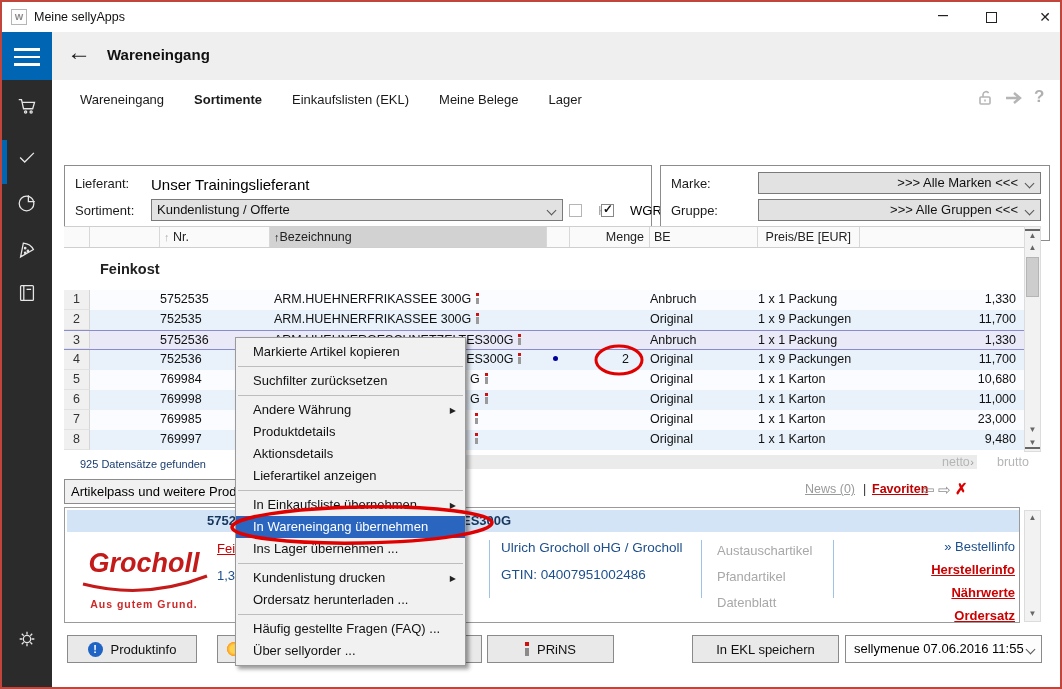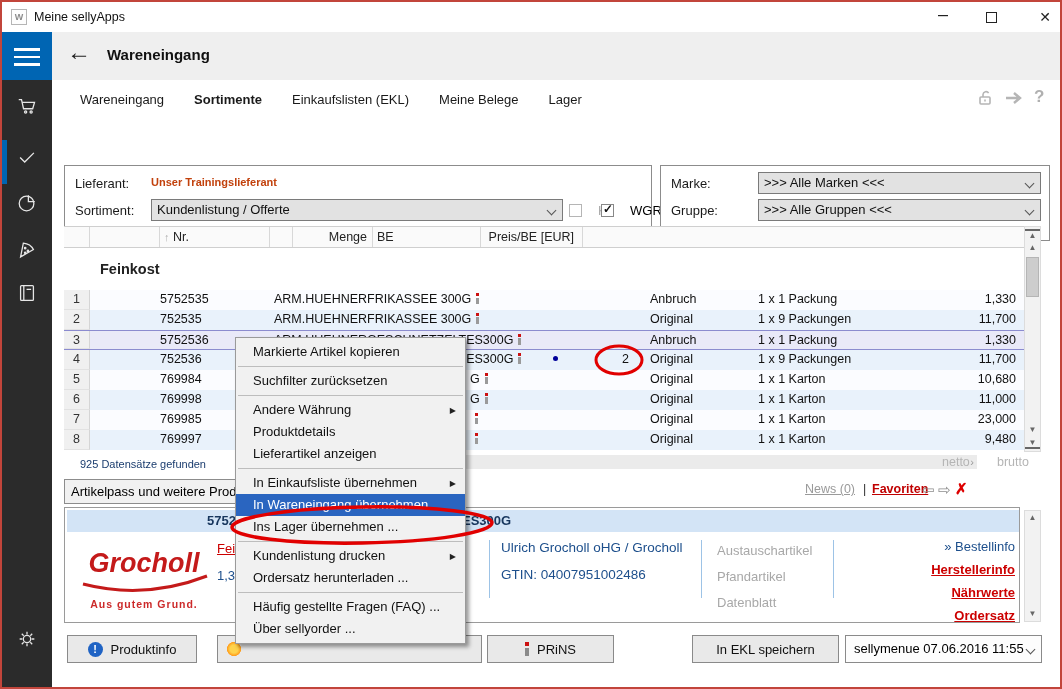--- a/index.html
+++ b/index.html
@@ -35,23 +35,23 @@
   
   .tabs { left:78px; top:90px; display:flex; gap:30px; font-size:13px; color:#1a1a1a; }
   .tab { cursor:default; }
   .tab.active { font-weight:bold; }
   .tr-icons { top:86px; color:#b5b5b5; }
   .icon-help { left:1032px; top:85px; font-size:17px; font-weight:bold; color:#b0b0b0; }
 
   
   .panel { border:1px solid #8c8c8c; background:#fff;margin-top:41px; }
   .panel-left  { left:62px; top:122px; width:588px; height:90px; }
-  .panel-right { left:658px; top:122px; width:390px; height:76px; }
+  .panel-right { left:658px; top:122px; width:390px; height:76px;text-align:right; }
   .flabel { font-size:13px; color:#1a1a1a; }
-  .fvalue-bold { font-size:11px; font-weight:bold; color:#c2410c; }
+  .fvalue-bold { font-size:15px; font-weight:normal; color:#000000; }
   .dd { border:1px solid #7a7a7a; background:#e2e2e2; font-size:13px; color:#111;
         line-height:20px; padding:0 22px 0 5px; height:22px; overflow:hidden; white-space:nowrap; }
   .dd.white { background:#fff; }
   .dd.disabled { background:#d4d4d4; border-color:#a6a6a6; }
   .chev { position:absolute; right:7px; top:7px; width:7px; height:7px;
           border-right:1.6px solid #555; border-bottom:1.6px solid #555; transform:rotate(45deg); }
   .dd.disabled .chev { border-color:#b0b0b0; }
   .cb { display:flex; align-items:center; gap:16px; font-size:13px; }
   .cb .box { width:13px; height:13px; border:1px solid #888; background:#fff; position:relative; }
   .cb.checked .box::after { content:"✓"; position:absolute; left:1px; top:-3px; font-size:12px; font-weight:bold; color:#111; }
@@ -298,20 +298,21 @@
       <span></span>
       <span class="chev"></span>
     </div>
   </div>
 
   <div class="abs tbl">
     <div class="thead">
       <div class="c-num"></div>
       <div class="c-m1"></div>
       <div class="c-nr"><span class="sort-dim">↑</span> <span>Nr.</span></div>
+      <div class="c-bez th-bez"><span class="sort-dark">↑</span><span>Bezeichnung</span></div>
       <div class="c-m2"></div>
       <div class="c-menge"><span>Menge</span></div>
       <div class="c-be"><span>BE</span></div>
       <div class="c-preis"><span>Preis/BE [EUR]</span></div>
     </div>
 
     <div class="group-row">Feinkost</div>
 
     <div class="trow row-a">
       <div class="c-num">1</div>
@@ -485,20 +486,21 @@
     <span class="chev"></span>
   </div>
 
   <div class="abs cmenu">
     <div class="mi">Markierte Artikel kopieren</div>
     <div class="msep"></div>
     <div class="mi">Suchfilter zurücksetzen</div>
     <div class="msep"></div>
     <div class="mi has-sub">Andere Währung</div>
     <div class="mi">Produktdetails</div>
+    <div class="mi">Aktionsdetails</div>
     <div class="mi">Lieferartikel anzeigen</div>
     <div class="msep"></div>
     <div class="mi has-sub">In Einkaufsliste übernehmen</div>
     <div class="mi hl">In Wareneingang übernehmen</div>
     <div class="mi">Ins Lager übernehmen ...</div>
     <div class="msep"></div>
     <div class="mi has-sub">Kundenlistung drucken</div>
     <div class="mi">Ordersatz herunterladen ...</div>
     <div class="msep"></div>
     <div class="mi">Häufig gestellte Fragen (FAQ) ...</div>

